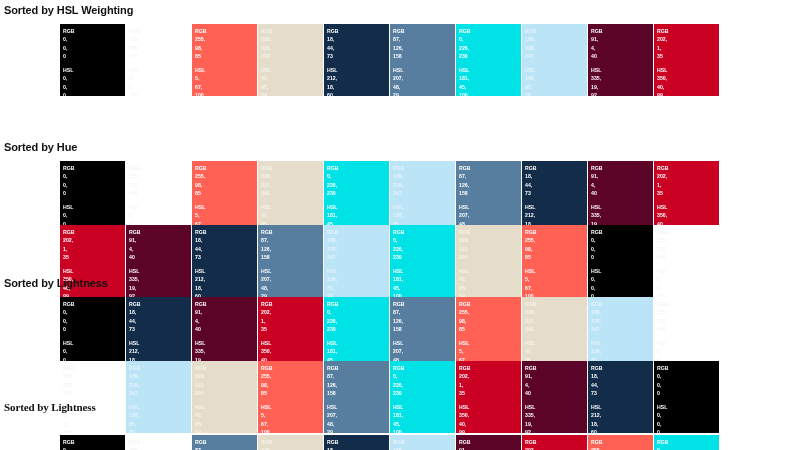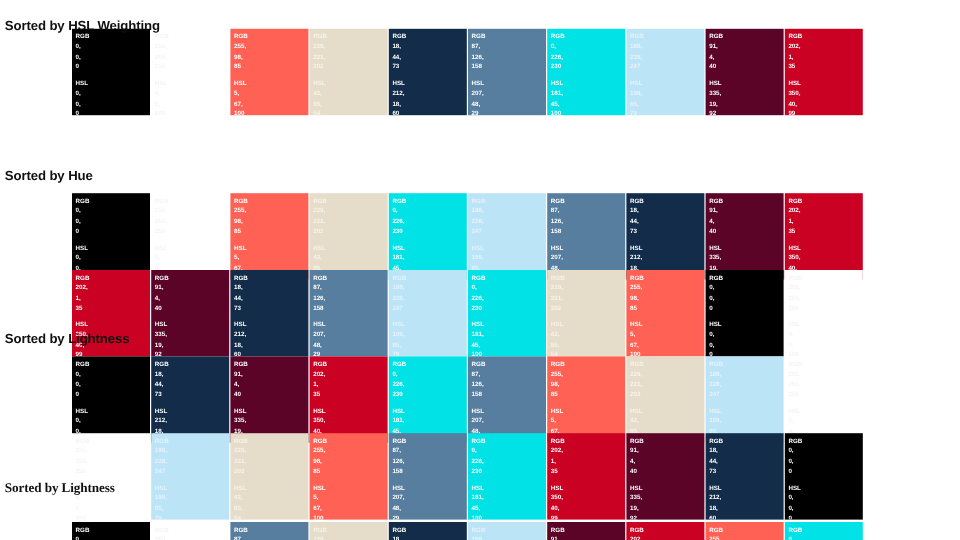--- a/index.html
+++ b/index.html
@@ -47,21 +47,21 @@
   }
   .block .lbl { display:block; }
   .block .v { display:block; }
   .gap { height: 5px; }
 </style>
 </head>
 <body>
 
 <div id="page">
     <div class="section" style="top: 0px;">
-      <div class="section-title" style="top: 16px;">Sorted by HSL Weighting</div>
+      <div class="section-title" style="top: 4px;">Sorted by HSL Weighting</div>
       <div class="row" style="top: 24px; left: 60px;">
         <div class="swatch" style="background: rgb(0, 0, 0); color: rgb(255, 255, 255); width: 65px; height: 72px; flex-basis: 65px;">
           <div class="block">
             <span class="lbl">RGB</span>
             <span class="v">0,</span>
             <span class="v">0,</span>
             <span class="v">0</span>
           </div>
           <div class="gap"></div>
           <div class="block">

